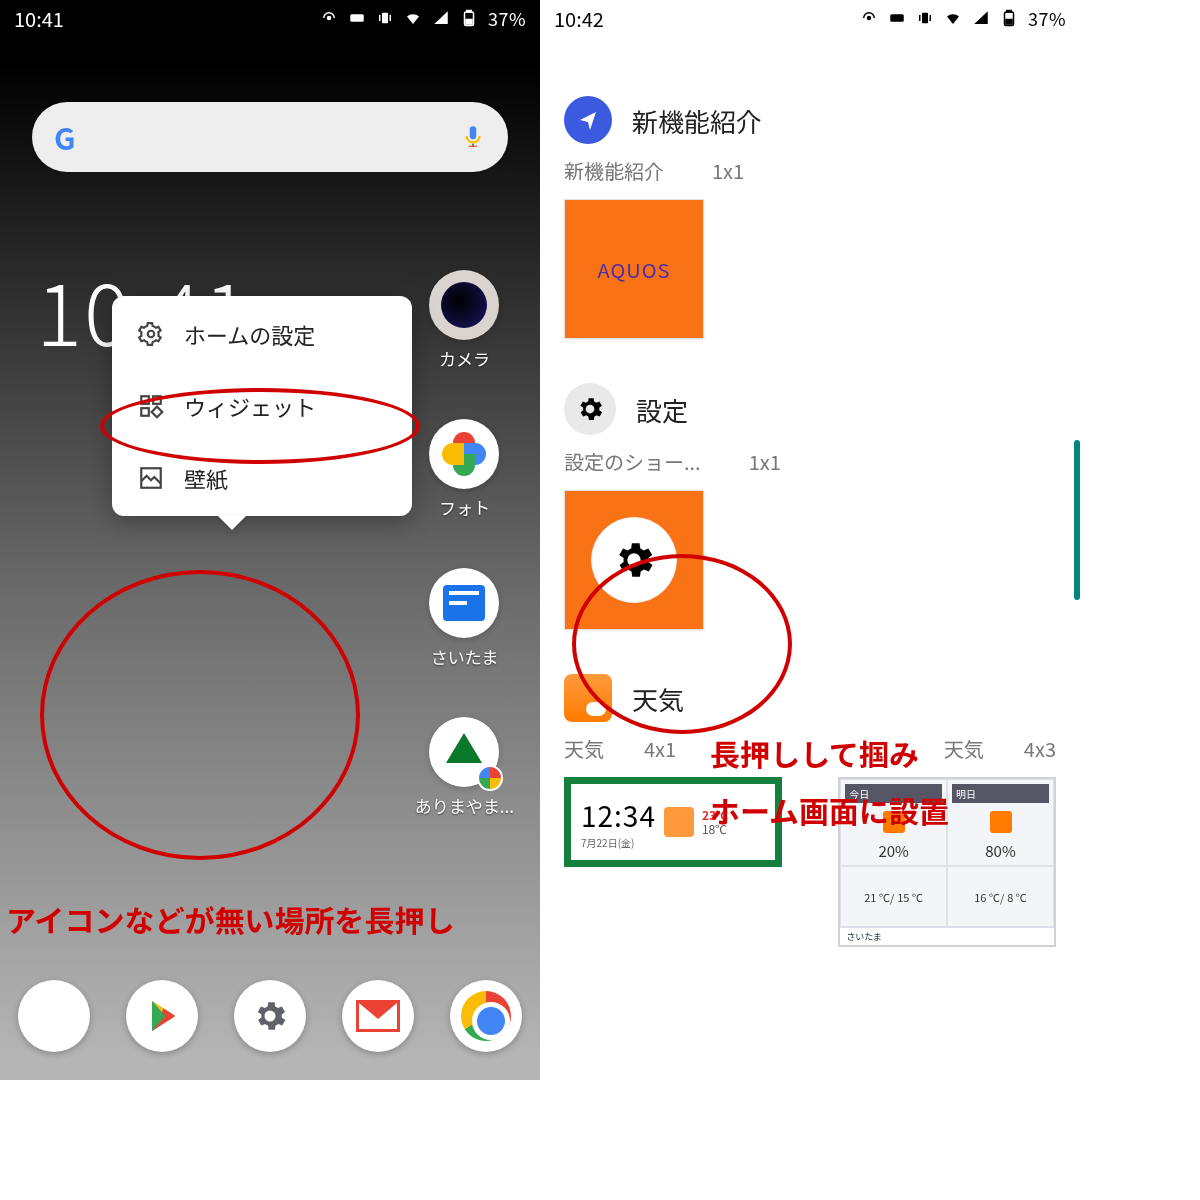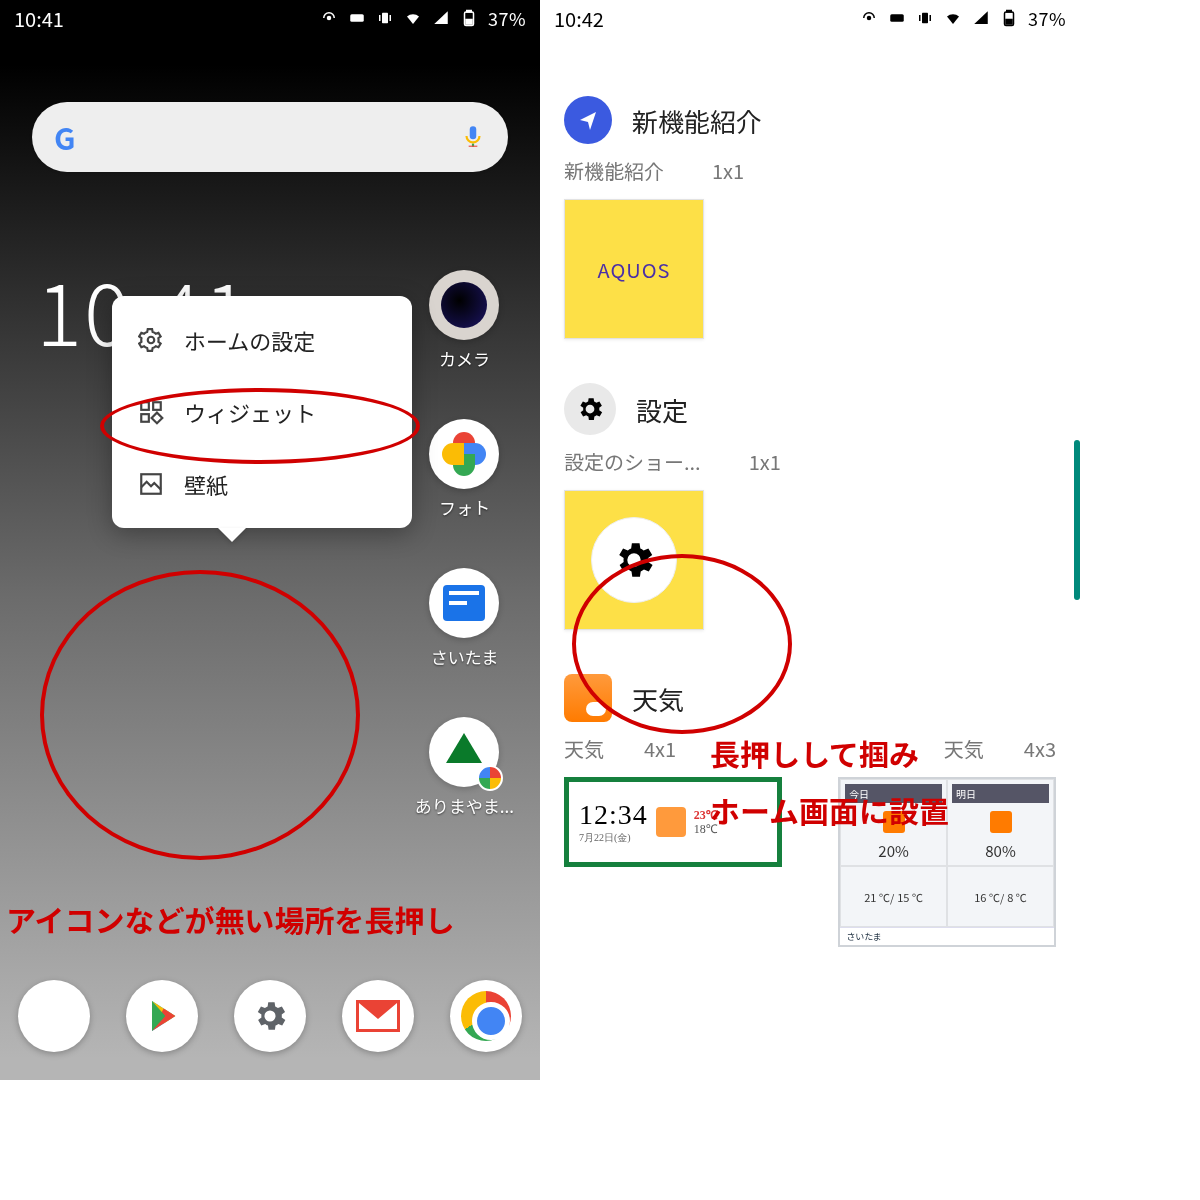--- a/index.html
+++ b/index.html
@@ -75,21 +75,21 @@
 
   
   .ctx-menu {
     position: absolute;
     top: 296px;
     left: 112px;
     width: 300px;
     background: #fff;
     border-radius: 12px;
     box-shadow: 0 6px 24px rgba(0,0,0,0.3);
-    padding: 8px 0;
+    padding: 2px 0;
   }
   .ctx-item {
     display: flex;
     align-items: center;
     gap: 20px;
     padding: 20px 26px;
     color: #222;
     font-size: 22px;
   }
   .ctx-item svg { width:26px; height:26px; fill:none; stroke:#444; stroke-width:2; }
@@ -140,32 +140,32 @@
   .chrome-ball{width:50px;height:50px;border-radius:50%;background:conic-gradient(#EA4335 0 33%,#34A853 33% 66%,#FBBC05 66% 100%);position:relative;}
   .chrome-ball::after{content:"";position:absolute;top:11px;left:11px;width:28px;height:28px;border-radius:50%;background:#4285F4;border:5px solid #fff;}
   .gmail-env{width:44px;height:32px;background:#fff;border:3px solid #EA4335;position:relative;}
   .gmail-env::after{content:"";position:absolute;top:0;left:0;right:0;height:0;border-left:19px solid transparent;border-right:19px solid transparent;border-top:16px solid #EA4335;}
 
   
   .wgroup-head{ display:flex; align-items:center; gap:20px; padding:20px 24px 12px;}
   .wgroup-head .title{ font-size:26px; color:#222;}
   .wgroup-sub{ display:flex; gap:48px; padding:0 24px 14px; color:#777; font-size:20px;}
   .wgroup-body{ padding:0 24px 24px; display:flex; gap:56px;}
-  .widget-tile{ width:140px; height:140px; background:#fde047; border:1px solid #e2e2e2; display:flex; align-items:center; justify-content:center; box-shadow:0 1px 3px rgba(0,0,0,.08);}
+  .widget-tile{ width:140px; height:140px; background:#f97316; border:1px solid #e2e2e2; display:flex; align-items:center; justify-content:center; box-shadow:0 1px 3px rgba(0,0,0,.08);}
   .aquos-txt{ color:#4a2fa8; font-size:20px; letter-spacing:1px;}
   .share-circle{width:48px;height:48px;border-radius:50%;background:#3b5ae0;display:flex;align-items:center;justify-content:center;}
   .share-circle svg{width:24px;height:24px;fill:#fff;}
   .gear-circle{width:52px;height:52px;border-radius:50%;background:#e9e9e9;display:flex;align-items:center;justify-content:center;}
   .gear-circle svg{width:30px;height:30px;fill:#9aa0a6;}
   .gear-widget{width:86px;height:86px;border-radius:50%;background:#fff;display:flex;align-items:center;justify-content:center;border:1px solid #eee;}
   .gear-widget svg{width:46px;height:46px;fill:#9aa0a6;}
   .weather-icon{width:48px;height:48px;background:linear-gradient(#ff9a3c,#ff7b00);border-radius:8px;position:relative;}
   .weather-icon::after{content:"";position:absolute;right:6px;bottom:6px;width:20px;height:14px;background:#fff;border-radius:10px;}
 
-  .weather41{ width:220px; height:90px; border:5px solid #15803d; background:#fff; display:flex; align-items:center; padding:8px 10px; gap:8px;font-family:Liberation Serif, serif;}
+  .weather41{ width:220px; height:90px; border:7px solid #15803d; background:#fff; display:flex; align-items:center; padding:8px 10px; gap:8px;}
   .weather41 .time{font-size:28px;letter-spacing:1px;}
   .weather41 .sun{width:30px;height:30px;background:#ff9a3c;border-radius:4px;}
   .weather41 .temps{font-size:12px;line-height:1.2;color:#555;}
   .weather41 .temps b{color:#d33;}
 
   .weather43{ width:220px; height:170px; border:2px solid #cfd3d8; background:#f3f5f8; display:flex; flex-direction:column;}
   .weather43 .dayrow{flex:1;display:flex;}
   .weather43 .daycell{flex:1;border:1px solid #dfe1e4;padding:4px;font-size:10px;color:#fff;display:flex;flex-direction:column;gap:3px;justify-content:space-between;}
   .weather43 .daylabel{background:#556;padding:2px 4px;}
   .weather43 .sunicn{width:22px;height:22px;background:#ff7b00;border-radius:3px;margin:0 auto;}

